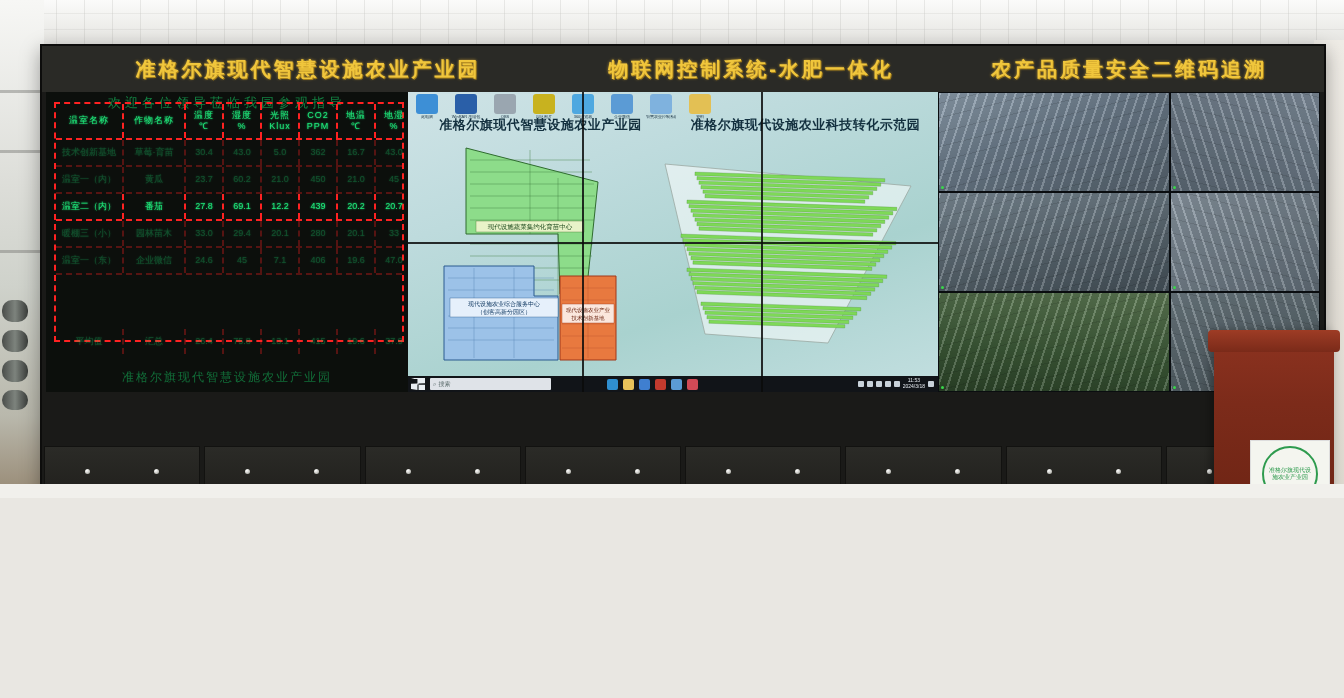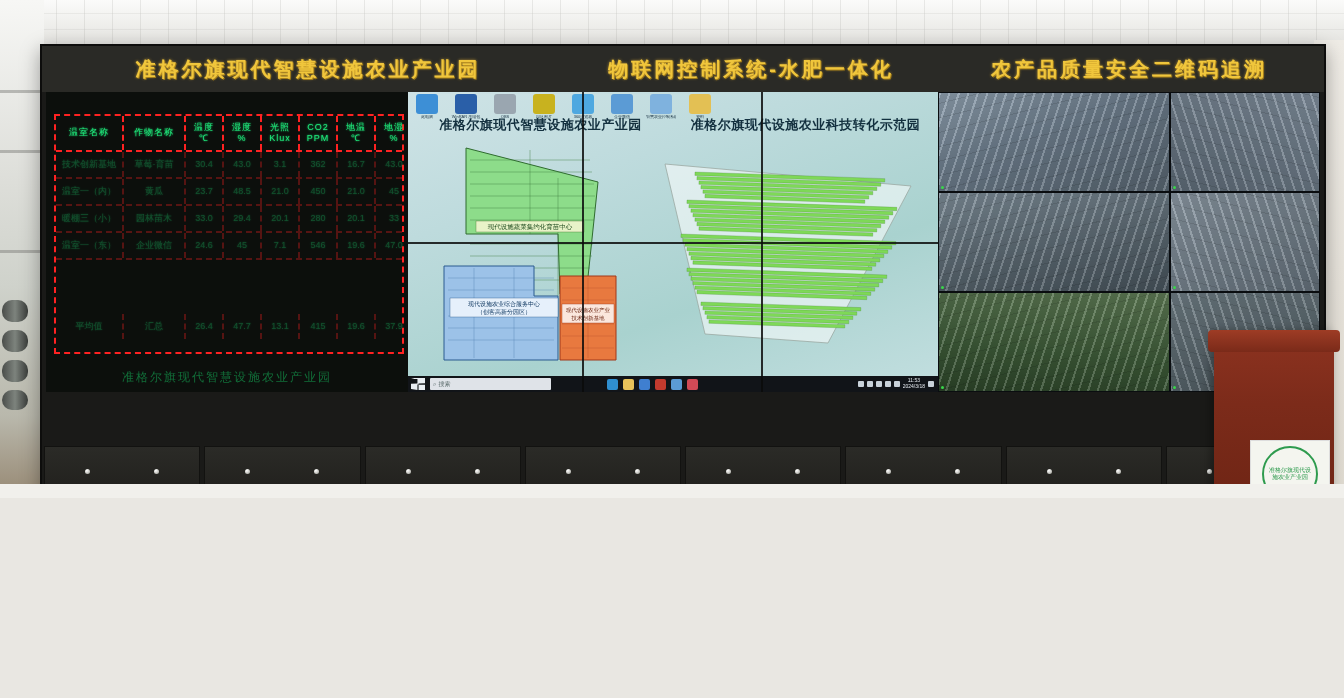--- a/index.html
+++ b/index.html
@@ -34,21 +34,21 @@
   #banner1{left:10px;width:512px;}
   #banner2{left:524px;width:370px;}
   #banner3{left:896px;width:382px;}
 
   .screens{position:absolute;left:4px;top:46px;width:1274px;height:300px;display:flex;}
 
   
   .scr-left{position:relative;width:362px;height:300px;background:#0c0f0c;overflow:hidden;}
   .led-sub{position:absolute;left:0;top:2px;width:100%;text-align:center;color:#18d86a;
     font-size:13px;letter-spacing:4px;opacity:.55;filter:blur(.4px);}
-  .ledtable{position:absolute;left:8px;top:22px;width:346px;height:236px;
+  .ledtable{position:absolute;left:8px;top:10px;width:346px;height:236px;
     border:2px dashed #ff2222;}
   .ledtable .row{display:flex;height:var(--rh);border-bottom:2px dashed #ff2222;}
   .ledtable .row:last-child{border-bottom:none;}
   .ledtable .cell{flex:0 0 auto;border-right:2px dashed #ff2222;display:flex;flex-direction:column;
     align-items:center;justify-content:center;color:#1ee87a;font-size:9px;line-height:1.25;
     text-shadow:0 0 2px rgba(30,232,122,.9);white-space:nowrap;}
   .ledtable .cell:last-child{border-right:none;}
   .c-name{width:66px;}
   .c-crop{width:60px;}
   .c-num{width:36px;}
@@ -157,20 +157,21 @@
   <div class="wall">
     <div class="wall-top"></div>
 
     <div class="banner" id="banner1">准格尔旗现代智慧设施农业产业园</div>
     <div class="banner" id="banner2">物联网控制系统-水肥一体化</div>
     <div class="banner" id="banner3">农产品质量安全二维码追溯</div>
 
     <div class="screens">
 
       <div class="scr-left">
+        <div class="led-sub">欢迎各位领导莅临我园参观指导</div>
         <div class="ledtable" id="ledtable">
             <div class="row hdr" style="--rh: 34px;">
               <div class="cell c-name">
                 <span>温室名称</span>
                 <span></span>
               </div>
               <div class="cell c-crop">
                 <span>作物名称</span>
                 <span></span>
               </div>
@@ -197,52 +198,62 @@
               <div class="cell c-num">
                 <span>地湿</span>
                 <span>%</span>
               </div>
             </div>
             <div class="row faint" style="--rh: 25px;">
               <div class="cell c-name">技术创新基地</div>
               <div class="cell c-crop">草莓·育苗</div>
               <div class="cell c-num">30.4</div>
               <div class="cell c-num">43.0</div>
-              <div class="cell c-num">3.1</div>
+              <div class="cell c-num">5.0</div>
               <div class="cell c-num">362</div>
               <div class="cell c-num">16.7</div>
               <div class="cell c-num">43.0</div>
             </div>
             <div class="row faint" style="--rh: 25px;">
               <div class="cell c-name">温室一（内）</div>
               <div class="cell c-crop">黄瓜</div>
               <div class="cell c-num">23.7</div>
-              <div class="cell c-num">48.5</div>
+              <div class="cell c-num">60.2</div>
               <div class="cell c-num">21.0</div>
               <div class="cell c-num">450</div>
               <div class="cell c-num">21.0</div>
               <div class="cell c-num">45</div>
+            </div>
+            <div class="row bright" style="--rh: 25px;">
+              <div class="cell c-name">温室二（内）</div>
+              <div class="cell c-crop">番茄</div>
+              <div class="cell c-num">27.8</div>
+              <div class="cell c-num">69.1</div>
+              <div class="cell c-num">12.2</div>
+              <div class="cell c-num">439</div>
+              <div class="cell c-num">20.2</div>
+              <div class="cell c-num">20.7</div>
             </div>
             <div class="row faint" style="--rh: 25px;">
               <div class="cell c-name">暖棚三（小）</div>
               <div class="cell c-crop">园林苗木</div>
               <div class="cell c-num">33.0</div>
               <div class="cell c-num">29.4</div>
               <div class="cell c-num">20.1</div>
               <div class="cell c-num">280</div>
               <div class="cell c-num">20.1</div>
               <div class="cell c-num">33</div>
             </div>
             <div class="row faint" style="--rh: 25px;">
               <div class="cell c-name">温室一（东）</div>
               <div class="cell c-crop">企业微信</div>
               <div class="cell c-num">24.6</div>
               <div class="cell c-num">45</div>
               <div class="cell c-num">7.1</div>
-              <div class="cell c-num">546</div>
+              <div class="cell c-num">406</div>
               <div class="cell c-num">19.6</div>
               <div class="cell c-num">47.0</div>
             </div>
             <div class="row blank" style="--rh: 25px;">
               <div class="cell c-name"></div>
               <div class="cell c-crop"></div>
               <div class="cell c-num"></div>
               <div class="cell c-num"></div>
               <div class="cell c-num"></div>
               <div class="cell c-num"></div>
@@ -256,21 +267,21 @@
               <div class="cell c-num"></div>
               <div class="cell c-num"></div>
               <div class="cell c-num"></div>
               <div class="cell c-num"></div>
               <div class="cell c-num"></div>
             </div>
             <div class="row faint" style="--rh: 25px;">
               <div class="cell c-name">平均值</div>
               <div class="cell c-crop">汇总</div>
               <div class="cell c-num">26.4</div>
-              <div class="cell c-num">47.7</div>
+              <div class="cell c-num">75.8</div>
               <div class="cell c-num">13.1</div>
               <div class="cell c-num">415</div>
               <div class="cell c-num">19.6</div>
               <div class="cell c-num">37.9</div>
             </div>
           </div>
         <div class="led-foot">准格尔旗现代智慧设施农业产业园</div>
       </div>
 
       <div class="scr-mid">

